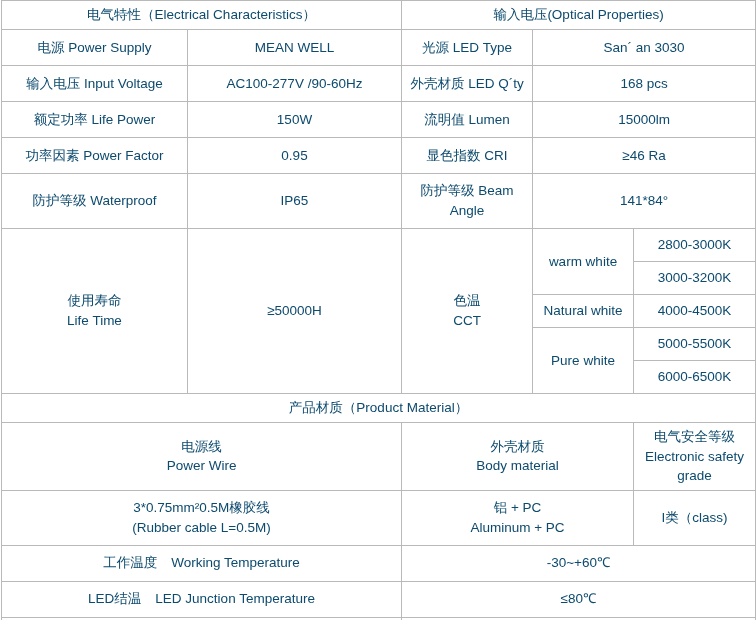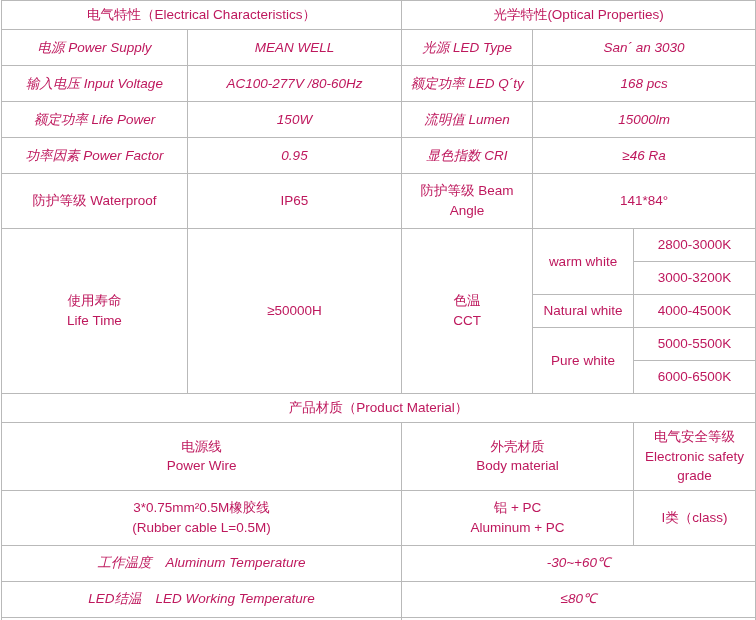--- a/index.html
+++ b/index.html
@@ -20,28 +20,27 @@
     border-collapse: collapse;
     table-layout: fixed;
   }
   .spec-table td {
     border: 1px solid #b9b9b9;
     text-align: center;
     vertical-align: middle;
     font-size: 13.5px;
     line-height: 1.45;
     padding: 4px 3px;
-    color: #be185d;
+    color: #0c4a6e;
   }
   .hdr {
     height: 29px;
   }
   .row-std td {
     height: 27px;
-    font-style: italic;
   }
   .tall td {
     height: 46px;
   }
   .cct-block td {
     height: 24px;
   }
   .two-line {
     line-height: 1.6;
   }
@@ -58,34 +57,34 @@
     <col style="width:186px">
     <col style="width:214px">
     <col style="width:131px">
     <col style="width:101px">
     <col style="width:122px">
   </colgroup>
   <tbody>
 
     <tr class="hdr">
       <td colspan="2">电气特性（Electrical Characteristics）</td>
-      <td colspan="3">光学特性(Optical Properties)</td>
+      <td colspan="3">输入电压(Optical Properties)</td>
     </tr>
 
     <tr class="row-std">
       <td>电源 Power Supply</td>
       <td>MEAN WELL</td>
       <td>光源 LED Type</td>
       <td colspan="2">San´ an 3030</td>
     </tr>
 
     <tr class="row-std">
       <td>输入电压 Input Voltage</td>
-      <td>AC100-277V /80-60Hz</td>
-      <td>额定功率 LED Q´ty</td>
+      <td>AC100-277V /90-60Hz</td>
+      <td>外壳材质 LED Q´ty</td>
       <td colspan="2">168 pcs</td>
     </tr>
 
     <tr class="row-std">
       <td>额定功率 Life Power</td>
       <td>150W</td>
       <td>流明值 Lumen</td>
       <td colspan="2">15000lm</td>
     </tr>
 
@@ -162,27 +161,27 @@
         <div>铝 + PC</div>
         <div>Aluminum + PC</div>
       </td>
       <td>
         <span>I类（class)</span>
       </td>
     </tr>
 
     <tr class="row-std">
       <td colspan="2" class="gap-label">
-        <span class="cn">工作温度</span><span>Aluminum Temperature</span>
+        <span class="cn">工作温度</span><span>Working Temperature</span>
       </td>
       <td colspan="3">-30~+60℃</td>
     </tr>
     <tr class="row-std">
       <td colspan="2" class="gap-label">
-        <span class="cn">LED结温</span><span>LED Working Temperature</span>
+        <span class="cn">LED结温</span><span>LED Junction Temperature</span>
       </td>
       <td colspan="3">≤80℃</td>
     </tr>
     <tr class="row-std">
       <td colspan="2" class="gap-label">
         
       </td>
       <td colspan="3">CE</td>
     </tr>
 

